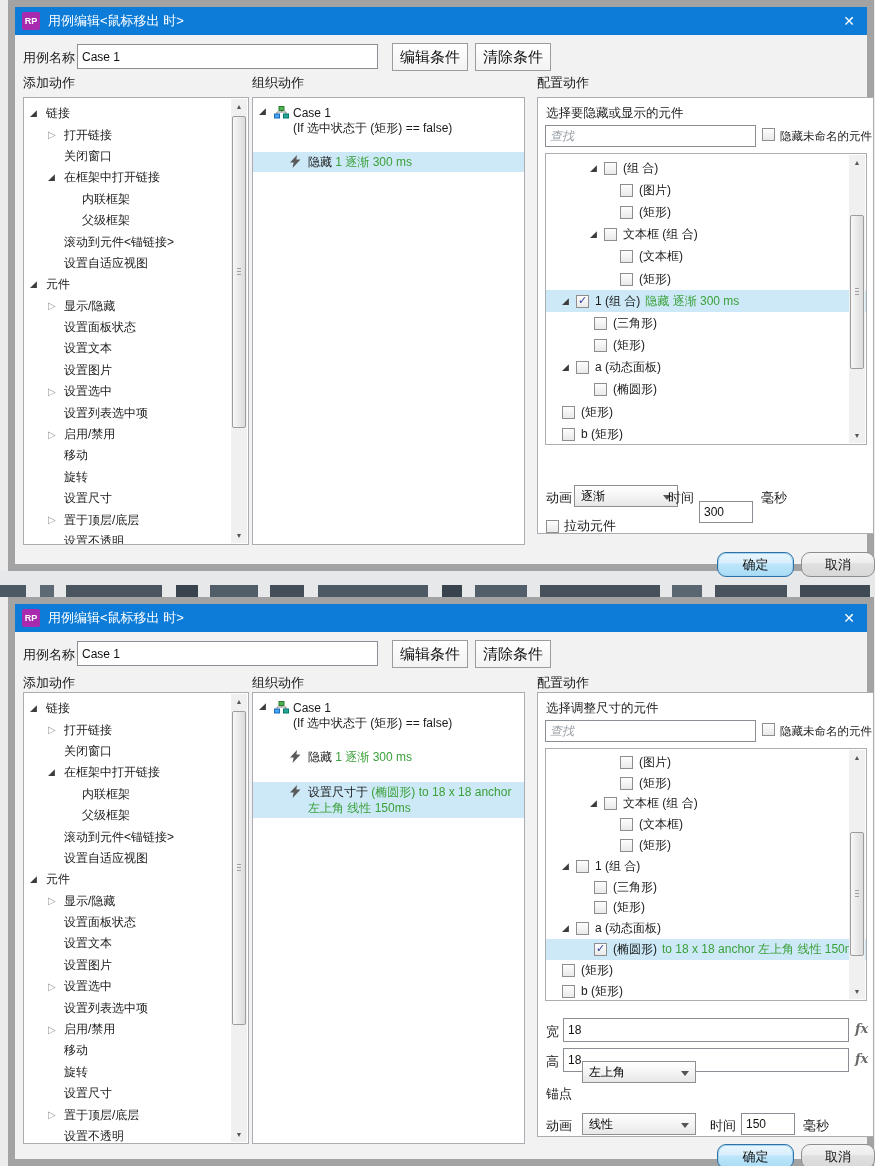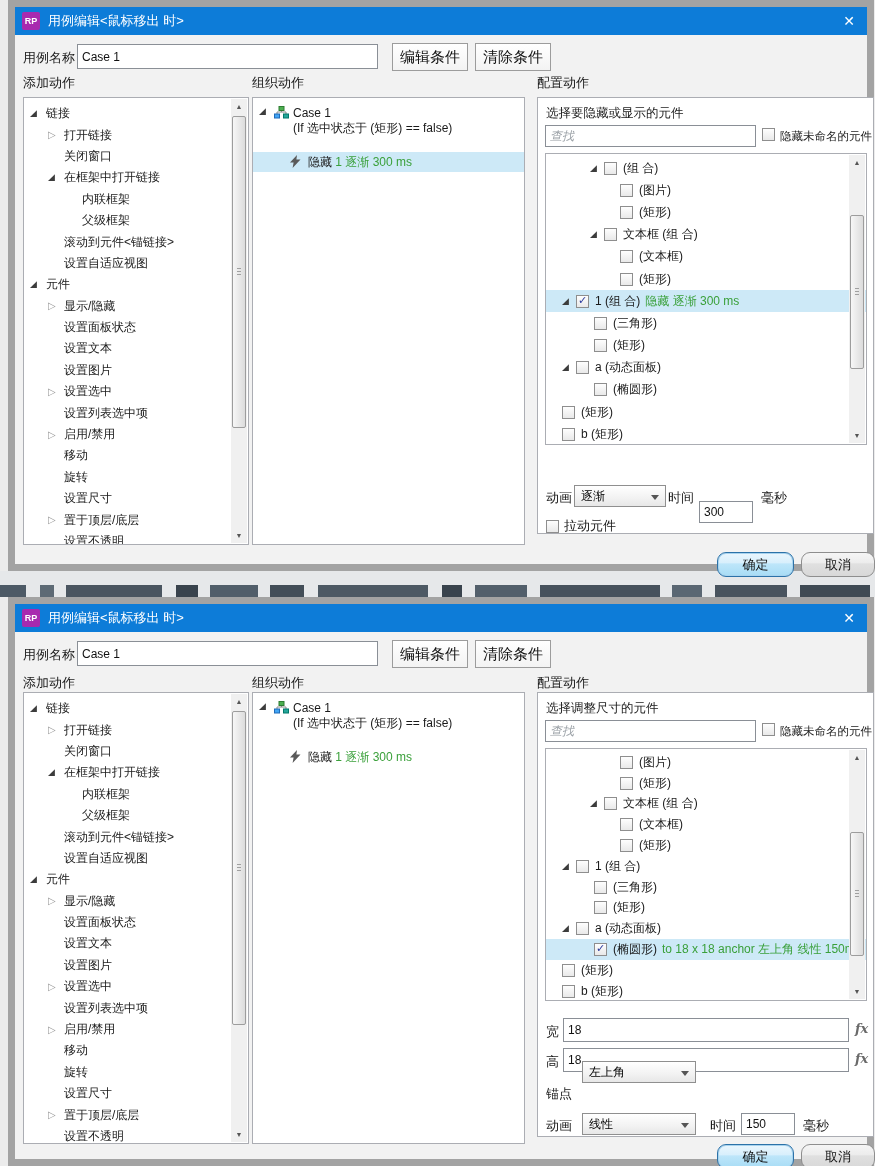--- a/index.html
+++ b/index.html
@@ -302,21 +302,21 @@
               <span class="et-lbl">b (矩形)</span>
             </div>
           </div>
         <div class="sb">
           <div class="ar up">▲</div>
           <div class="thumb" style="top:60px;height:152px"></div>
           <div class="ar dn">▼</div>
         </div>
       </div>
       <span class="fr-lbl" style="position:absolute;left:8px;top:391px">动画</span>
-      <div class="combo" style="left:36px;top:387px;width:92px">逐渐</div>
+      <div class="combo" style="left:36px;top:387px;width:104px">逐渐</div>
       <span class="fr-lbl" style="position:absolute;left:130px;top:391px">时间</span>
       <input class="tin" style="left: 161px; top: 387px; width: 54px; height: 22px; margin-top: 16px;" value="300">
       <span class="fr-lbl" style="position:absolute;left:223px;top:391px">毫秒</span>
       <div class="pull-row">
         <span class="cb"></span>
         <span class="fr-lbl">拉动元件</span>
       </div>
     </div>
 
     <div class="fbtn btn-ok">确定</div>
@@ -437,20 +437,23 @@
           <div class="case-head"><span class="tri">◢</span><span><svg width="15" height="13" viewBox="0 0 15 13">
                 <path d="M7.5 4 V6 M3 6 H12 M3 6 V8 M12 6 V8" stroke="#8a8a8a" fill="none"></path>
                 <rect x="5" y="0.5" width="5" height="4" fill="#4caf50" stroke="#2e7d32"></rect>
                 <rect x="0.5" y="8" width="5" height="4" fill="#42a5f5" stroke="#1e6bb8"></rect>
                 <rect x="9.5" y="8" width="5" height="4" fill="#26a69a" stroke="#00796b"></rect>
               </svg></span><span>Case 1</span></div>
           <div class="cond">(If 选中状态于 (矩形) == false)</div>
           <div class="act-row"><span><svg width="11" height="13" viewBox="0 0 11 13">
                 <path d="M7 0 L0 7.5 H3.6 L2.6 13 L10.5 4.6 H6.4 Z" fill="#5a5a5a"></path>
               </svg></span><span>隐藏 </span><span class="green">1 </span><span class="green">逐渐 300 ms</span></div>
+          <div class="act-row sel"><span><svg width="11" height="13" viewBox="0 0 11 13">
+                <path d="M7 0 L0 7.5 H3.6 L2.6 13 L10.5 4.6 H6.4 Z" fill="#5a5a5a"></path>
+              </svg></span><span>设置尺寸于 </span><span class="green">(椭圆形) </span><span class="green">to 18 x 18 anchor 左上角 线性 150ms</span></div>
         </div>
     </div>
 
     <div class="panel right-p">
       <span class="picker-lbl">选择调整尺寸的元件</span>
       <input class="tin search" placeholder="查找" style="">
       <span class="cb hn-cb"></span>
       <span class="hn-lbl">隐藏未命名的元件</span>
       <div class="etree">
         <div class="et-body">

